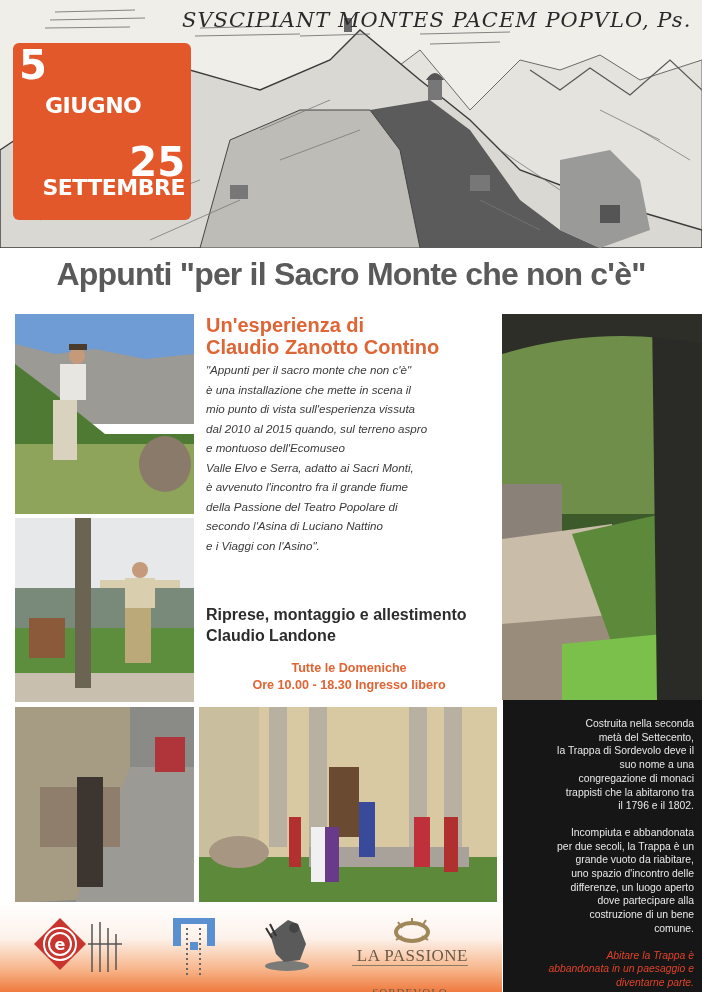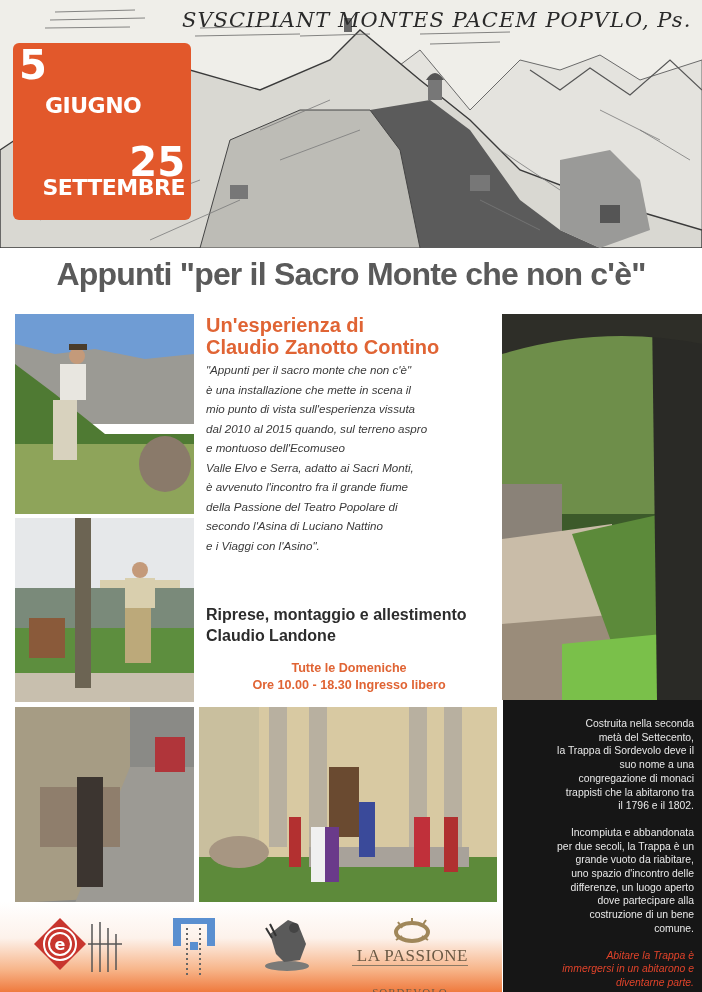--- a/index.html
+++ b/index.html
@@ -200,21 +200,21 @@
     <span>per due secoli, la Trappa è un</span><br>
     <span>grande vuoto da riabitare,</span><br>
     <span>uno spazio d'incontro delle</span><br>
     <span>differenze, un luogo aperto</span><br>
     <span>dove partecipare alla</span><br>
     <span>costruzione di un bene</span><br>
     <span>comune.</span>
   </p>
   <p class="dark-accent">
     <span>Abitare la Trappa è</span><br>
-    <span>immergersi in un abitarono e</span><br>
+    <span>abbandonata in un paesaggio e</span><br>
     <span>diventarne parte.</span>
   </p>
 </div>
 
 <div class="abs footer"></div>
 
 <svg class="logo" style="left:30px;top:914px;" width="96" height="64" viewBox="0 0 96 64">
   <path d="M30 4 L56 30 L30 56 L4 30 Z" fill="#c8352e"></path>
   <circle cx="30" cy="30" r="16" fill="none" stroke="#fff" stroke-width="2"></circle>
   <circle cx="30" cy="30" r="11" fill="none" stroke="#fff" stroke-width="2"></circle>

